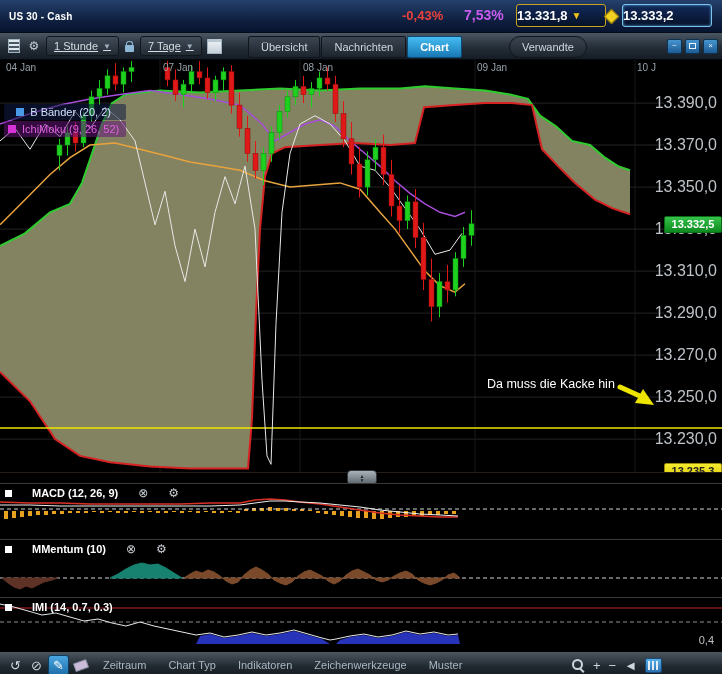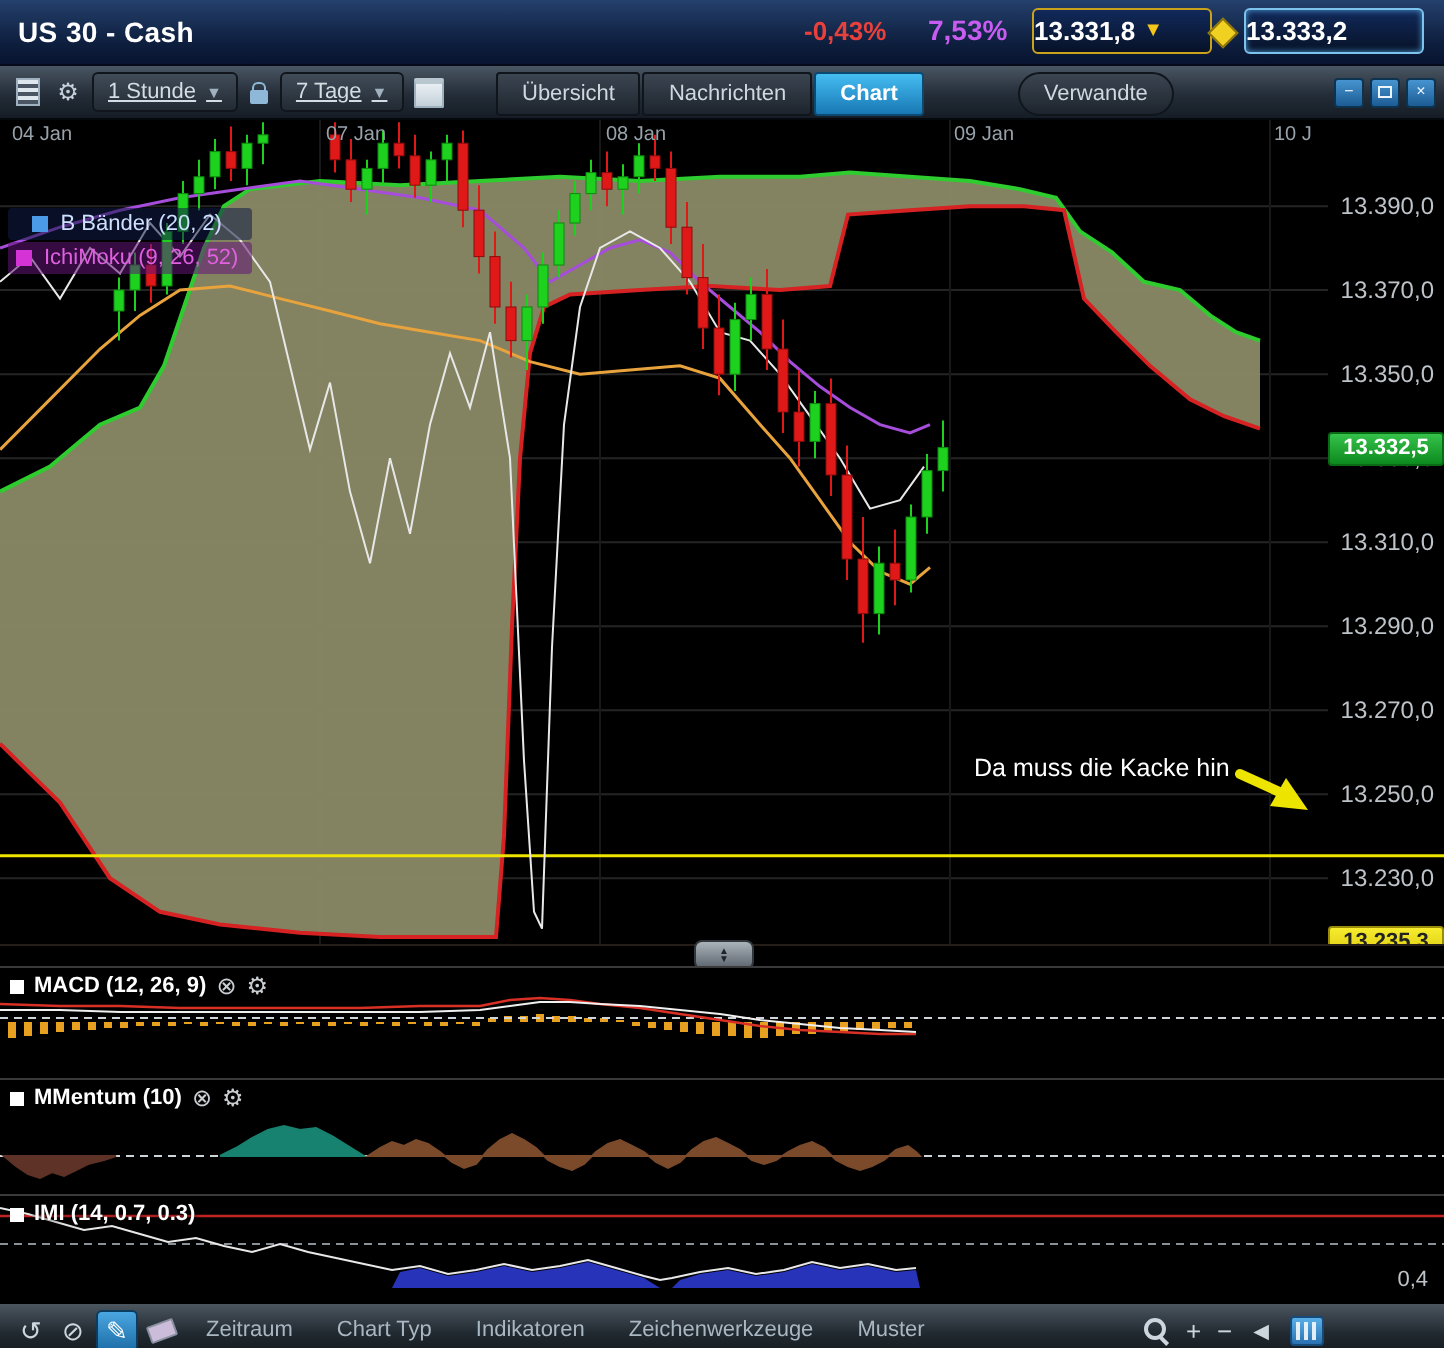--- a/index.html
+++ b/index.html
@@ -1,21 +1,21 @@
 <!DOCTYPE html>
 <html><head>
 <meta charset="utf-8">
 <style>
   html,body{margin:0;padding:0;}
   body{width:722px;height:674px;background:#000;font-family:"Liberation Sans",sans-serif;overflow:hidden;position:relative;-webkit-font-smoothing:antialiased;}
   .app{position:absolute;inset:0;display:flex;flex-direction:column;}
 
   
   .header{height:32px;background:linear-gradient(#24406c,#0d1d3c 70%,#081430);position:relative;display:flex;align-items:center;flex:0 0 auto;border-bottom:1px solid #050b18;}
-  .title{color:#fff;font-size:14px;font-weight:bold;margin-left:9px;letter-spacing:.2px;}
+  .title{color:#fff;font-size:10px;font-weight:bold;margin-left:9px;letter-spacing:.2px;}
   .pct-red{position:absolute;left:402px;top:8px;color:#e8413c;font-size:13px;font-weight:bold;}
   .pct-purple{position:absolute;left:464px;top:7px;color:#c95cf0;font-size:14px;font-weight:bold;}
   .quote-box{position:absolute;top:4px;height:21px;width:88px;border-radius:3px;background:linear-gradient(#11295a,#071228);display:flex;align-items:center;justify-content:flex-start;gap:4px;color:#fff;font-size:13px;font-weight:bold;}
   .quote-bid{left:516px;border:1px solid #caa21c;}
   .quote-ask{left:622px;border:1px solid #7cc4ee;box-shadow:0 0 3px #4f9fd4 inset;}
   .down-arrow{color:#f5c518;font-size:10px;line-height:10px;}
   .diamond{position:absolute;left:606px;top:11px;width:9px;height:9px;background:#f0d020;border:1px solid #8a7208;transform:rotate(45deg);}
 
   
   .toolbar{height:26px;background:linear-gradient(#4a5663,#242d38 55%,#151c25);display:flex;align-items:center;padding:0 4px;position:relative;flex:0 0 auto;border-bottom:1px solid #05080c;}
@@ -30,39 +30,39 @@
   .tab{height:20px;display:flex;align-items:center;padding:0 12px;font-size:11px;color:#cfd8e0;background:linear-gradient(#3b4551,#1d242d);border:1px solid #10151b;border-radius:2px;margin-right:1px;}
   .tab.active{background:linear-gradient(#45bdf2,#1878b4);color:#fff;font-weight:bold;border-color:#0c4a72;}
   .winbtns{position:absolute;right:4px;top:6px;display:flex;gap:3px;}
   .winbtn{width:13px;height:13px;background:linear-gradient(#4694d0,#1d5c94);border:1px solid #0c3450;border-radius:2px;color:#eaf4fc;font-size:8px;line-height:11px;text-align:center;}
   .winbtn .sq{display:inline-block;width:5px;height:4px;border:1px solid #eaf4fc;margin-top:3px;}
 
   
   .chart{position:relative;height:412px;background:#000;flex:0 0 auto;}
   .chart svg{position:absolute;left:0;top:0;}
   .date-label{position:absolute;top:2px;color:#98a2aa;font-size:10px;}
-  .price-label{position:absolute;right:5px;color:#bdc3c8;font-size:12px;transform:translateY(-50%);}
+  .price-label{position:absolute;right:5px;color:#bdc3c8;font-size:16px;transform:translateY(-50%);}
   .price-tag{position:absolute;right:0;width:56px;height:15px;line-height:15px;text-align:center;font-size:11px;font-weight:bold;border-radius:2px;}
   .price-tag.green{background:linear-gradient(#35c24a,#0d8a1e);color:#fff;border:1px solid #0a6a16;}
   .price-tag.yellow{background:linear-gradient(#f7ec2e,#d9c70d);color:#222;border:1px solid #9a8c08;}
   .legend{position:absolute;left:4px;top:44px;}
   .legend-row{display:flex;align-items:center;gap:6px;font-size:11px;padding:2px 7px 2px 4px;margin-bottom:1px;border-radius:2px;}
   .legend-sq{width:8px;height:8px;flex:0 0 auto;}
   .annotation{position:absolute;left:487px;top:317px;color:#fff;font-size:12.5px;}
 
   
   .splitter{height:10px;background:#000;position:relative;flex:0 0 auto;border-top:1px solid #241d18;}
   .split-handle{position:absolute;left:347px;top:-3px;width:28px;height:13px;border-radius:4px;background:linear-gradient(#aab2ba,#5c646d);border:1px solid #30363c;display:flex;flex-direction:column;align-items:center;justify-content:center;}
   .split-handle span{font-size:5px;line-height:4px;color:#1d2329;}
 
   
   .panel{position:relative;background:#000;flex:0 0 auto;border-top:1px solid #3a3a3a;box-sizing:border-box;}
   .p-macd{height:56px;} .p-mom{height:58px;} .p-imi{height:54px;}
   .panel svg{position:absolute;left:0;top:0;}
-  .panel-header{position:absolute;left:5px;top:3px;display:flex;align-items:center;gap:5px;z-index:2;}
+  .panel-header{position:absolute;left:5px;top:3px;display:flex;align-items:center;gap:20px;z-index:2;}
   .panel-bullet{width:7px;height:7px;background:#fff;}
   .panel-title{color:#fff;font-size:11px;font-weight:bold;text-shadow:0 0 3px #000;}
   .panel-icon{color:#c9ced3;font-size:12px;line-height:12px;}
   .imi-axis-label{position:absolute;right:8px;bottom:5px;color:#bdc3c8;font-size:11px;}
 
   
   .bottombar{height:26px;background:linear-gradient(#4c565f,#222a31 55%,#12181d);display:flex;align-items:center;padding:0 6px;flex:0 0 auto;border-top:1px solid #000;}
   .icon-btn{width:19px;height:19px;display:flex;align-items:center;justify-content:center;color:#cdd6dd;font-size:13px;border-radius:3px;margin-right:2px;}
   .icon-btn.active{background:linear-gradient(#4aa6e0,#1d6ea8);border:1px solid #0c3c60;color:#fff;}
   .eraser-sh{width:12px;height:7px;background:#cbbcd9;border:1px solid #8a90a0;transform:rotate(-20deg);border-radius:1px;}

